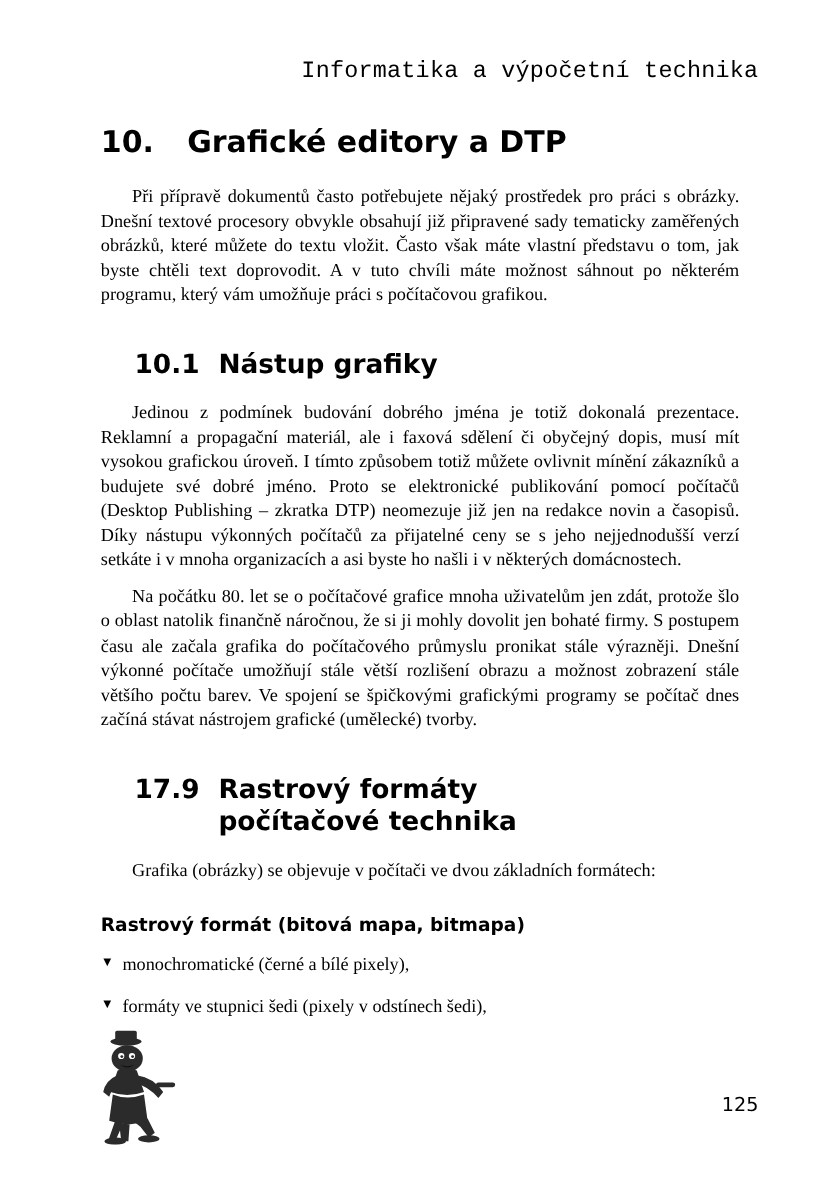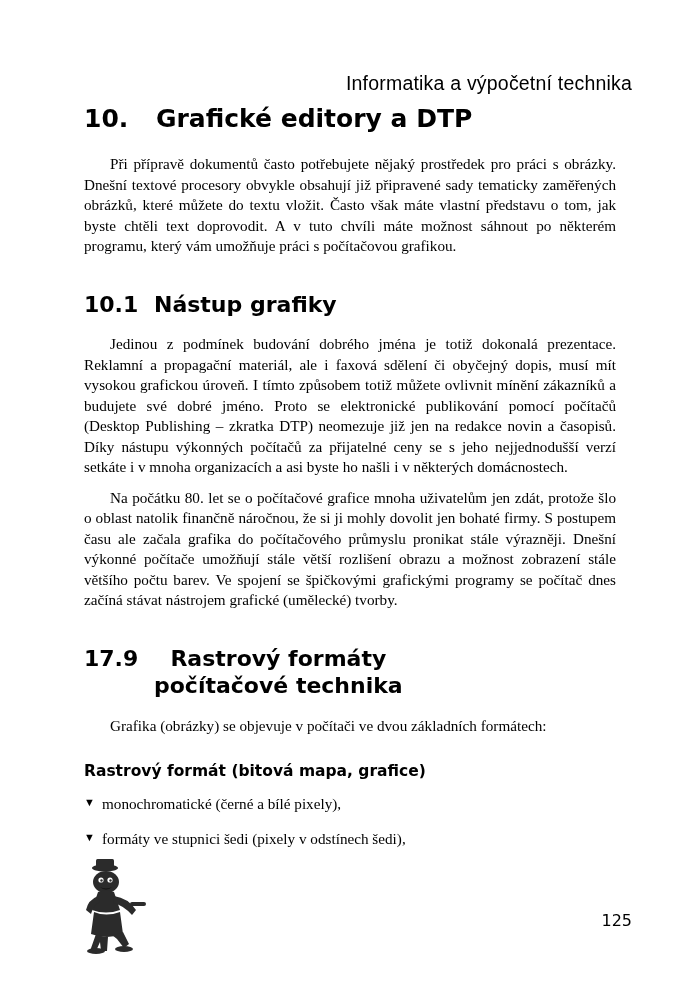--- a/index.html
+++ b/index.html
@@ -20,26 +20,25 @@
     left: 0; top: 0;
     width: 700px;
     height: 990px;
     box-sizing: border-box;
     padding: 0;
   }
   .running-head {
     position: absolute;
     right: 68px;
     top: 48px;
-    font-family: Liberation Sans, sans-serif;
+    font-family: Liberation Mono, monospace;
     font-size: 19.5px;
     letter-spacing: 0.2px;
     color: #000;
     white-space: nowrap;
-    margin-top: 24px;
   }
   .content {
     position: absolute;
     left: 84px;
     top: 104px;
     width: 532px;
   }
   h1.chapter {
     font-family: "DejaVu Sans", sans-serif;
     font-weight: bold;
@@ -52,22 +51,22 @@
   h1.chapter .num { min-width: 46px; }
   h2.section {
     font-family: "DejaVu Sans", sans-serif;
     font-weight: bold;
     font-size: 22px;
     margin: 34px 0 16px 0;
     line-height: 1.25;
     display: flex;
     gap: 14px;
   }
-  h2.section .num { min-width: 56px; }
-  h2.section .txt { display: block; text-align: center; }
+  h2.section .num { min-width: 56px; margin-left: 28px; }
+  h2.section .txt { display: block; }
   h3.sub {
     font-family: "DejaVu Sans", sans-serif;
     font-weight: bold;
     font-size: 15.5px;
     margin: 26px 0 8px 0;
   }
   p.body {
     font-size: 15.2px;
     line-height: 1.35;
     text-align: justify;
@@ -136,21 +135,21 @@
     <h2 class="section">
       <span class="num">17.9</span>
       <span>
         <span class="txt">Rastrový formáty</span>
         <span class="txt">počítačové technika</span>
       </span>
     </h2>
 
     <p class="body">Grafika (obrázky) se objevuje v počítači ve dvou základních formátech:</p>
 
-    <h3 class="sub">Rastrový formát (bitová mapa, grafice)</h3>
+    <h3 class="sub">Rastrový formát (bitová mapa, bitmapa)</h3>
 
 
     <ul class="bullets">
       <li>
         <span class="marker">▼</span>
         <span>monochromatické (černé a bílé pixely),</span>
       </li>
       <li>
         <span class="marker">▼</span>
         <span>formáty ve stupnici šedi (pixely v odstínech šedi),</span>

